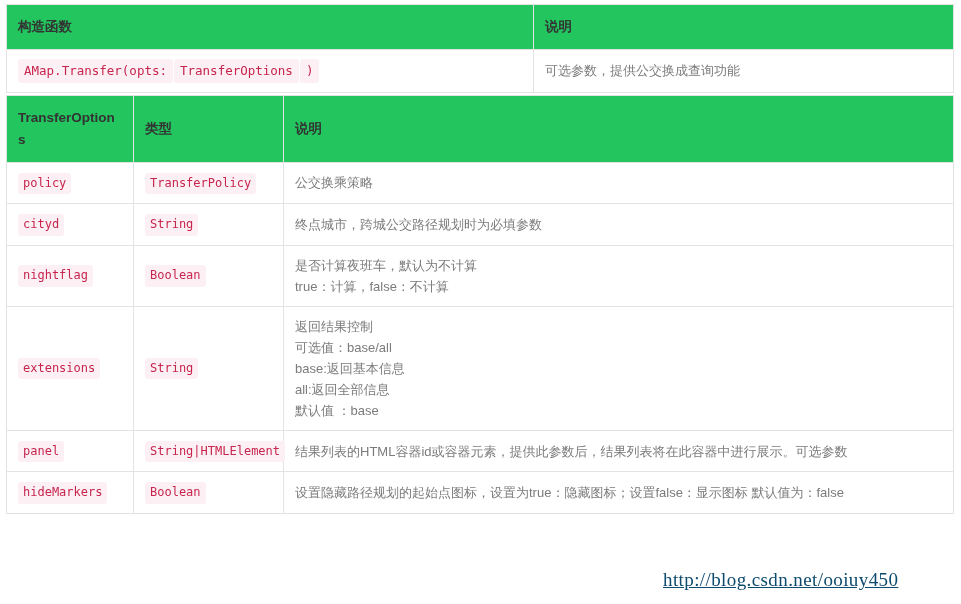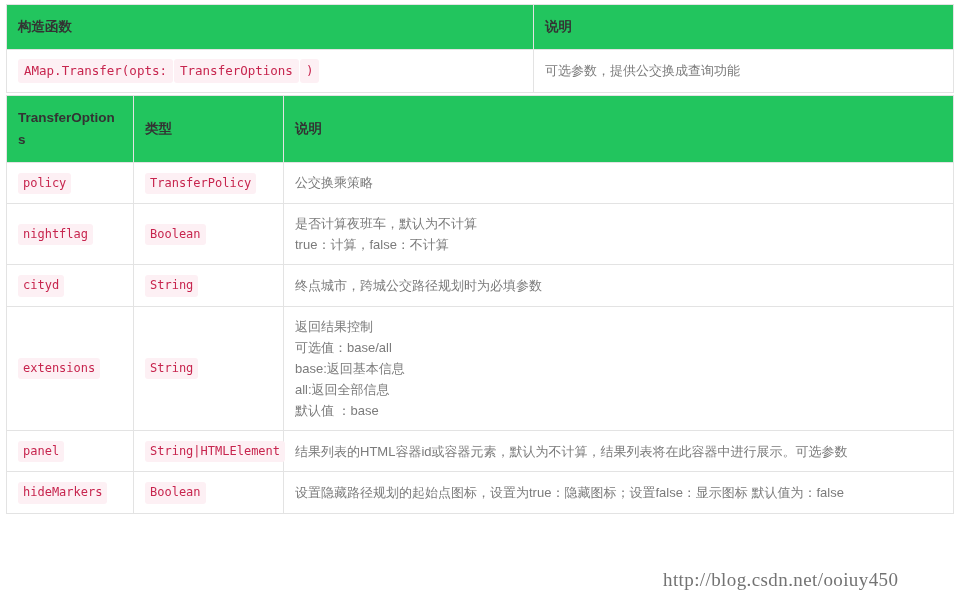--- a/index.html
+++ b/index.html
@@ -105,24 +105,25 @@
   .multiline { white-space: pre-line; }
 
   
   .watermark {
     position: absolute;
     left: 663px;
     top: 569px;
     font-family: "Liberation Serif", "DejaVu Serif", serif;
     font-size: 19px;
     letter-spacing: 0.4px;
-    color: #737373;
+    color: #0c4a6e;
     white-space: nowrap;
     pointer-events: none;
     user-select: none;
+    text-decoration: underline;
   }
 </style>
 </head>
 <body>
 
 <div class="page">
 
   <table class="doc-table" id="table-constructor">
     <colgroup>
         <col class="c1">
@@ -165,37 +166,37 @@
           <code class="chip">policy</code>
         </td>
         <td class="type-cell">
           <code class="chip">TransferPolicy</code>
         </td>
         <td class="multiline">公交换乘策略</td>
       </tr>
 
       <tr>
         <td class="name-cell">
+          <code class="chip">cityd</code>
+        </td>
+        <td class="type-cell">
+          <code class="chip">String</code>
+        </td>
+        <td class="multiline">终点城市，跨城公交路径规划时为必填参数</td>
+      </tr>
+
+      <tr>
+        <td class="name-cell">
           <code class="chip">nightflag</code>
         </td>
         <td class="type-cell">
           <code class="chip">Boolean</code>
         </td>
         <td class="multiline">是否计算夜班车，默认为不计算
 true：计算，false：不计算</td>
-      </tr>
-
-      <tr>
-        <td class="name-cell">
-          <code class="chip">cityd</code>
-        </td>
-        <td class="type-cell">
-          <code class="chip">String</code>
-        </td>
-        <td class="multiline">终点城市，跨城公交路径规划时为必填参数</td>
       </tr>
 
       <tr>
         <td class="name-cell">
           <code class="chip">extensions</code>
         </td>
         <td class="type-cell">
           <code class="chip">String</code>
         </td>
         <td class="multiline">返回结果控制
@@ -206,21 +207,21 @@
       </tr>
 
 
       <tr>
         <td class="name-cell">
           <code class="chip">panel</code>
         </td>
         <td class="type-cell">
           <code class="chip">String|HTMLElement</code>
         </td>
-        <td class="multiline">结果列表的HTML容器id或容器元素，默认为不计算，结果列表将在此容器中进行展示。可选参数</td>
+        <td class="multiline">结果列表的HTML容器id或容器元素，提供此参数后，结果列表将在此容器中进行展示。可选参数</td>
       </tr>
 
       <tr>
         <td class="name-cell">
           <code class="chip">hideMarkers</code>
         </td>
         <td class="type-cell">
           <code class="chip">Boolean</code>
         </td>
         <td class="multiline">设置隐藏路径规划的起始点图标，设置为true：隐藏图标；设置false：显示图标 默认值为：false</td>

